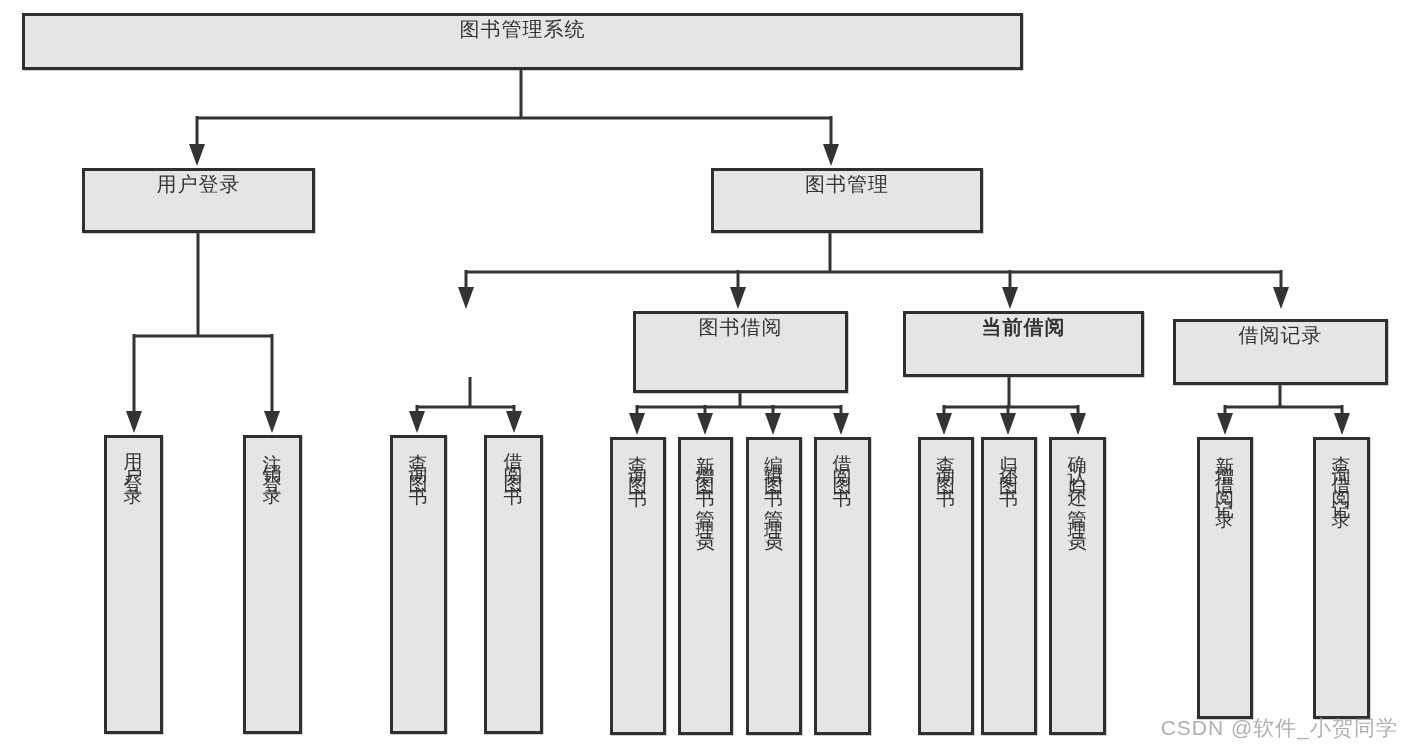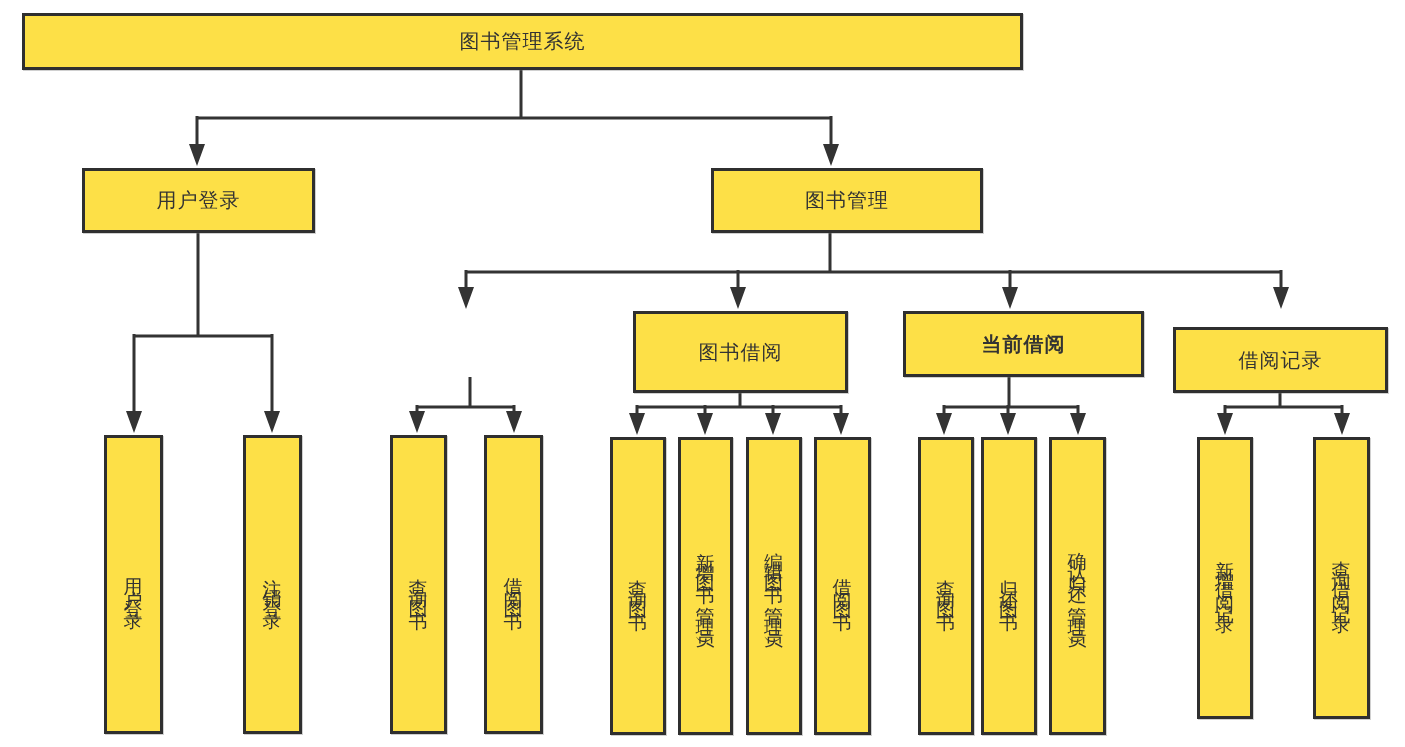--- a/index.html
+++ b/index.html
@@ -14,24 +14,23 @@
   }
   svg.connectors {
     position: absolute;
     left: 0; top: 0;
     width: 1405px; height: 747px;
     z-index: 1;
   }
   .box {
     position: absolute;
     box-sizing: border-box;
-    background: #fde047;
+    background: #e5e5e5;
     border: 3px solid #2f2f2f;
     display: flex;
-    align-items: center;
     justify-content: center;
     z-index: 2;
     box-shadow: 1px 1px 0 rgba(120,120,120,0.35);
   }
   .box-h span {
     font-size: 20px;
     letter-spacing: 1px;
     color: #333333;
     white-space: nowrap;
   }
@@ -90,21 +89,21 @@
   <div class="box box-h" style="left:711px; top:168px; width:272px; height:65px;">
     <span>图书管理</span>
   </div>
 
   <div class="box box-h" style="left:633px; top:311px; width:215px; height:82px;">
     <span>图书借阅</span>
   </div>
   <div class="box box-h" style="left:903px; top:311px; width:241px; height:66px;font-weight:bold;">
     <span>当前借阅</span>
   </div>
-  <div class="box box-h" style="left:1173px; top:327px; width:215px; height:66px;">
+  <div class="box box-h" style="left:1173px; top:319px; width:215px; height:66px;">
     <span>借阅记录</span>
   </div>
 
   <div class="box box-v" style="left:104px; top:435px; width:59px; height:299px;">
     <span>用户登录</span>
   </div>
   <div class="box box-v" style="left:243px; top:435px; width:59px; height:299px;">
     <span>注销登录</span>
   </div>
 
@@ -138,14 +137,15 @@
     <span>确认归还（管理员）</span>
   </div>
 
   <div class="box box-v" style="left:1197px; top:437px; width:56px; height:282px;">
     <span>新增借阅记录</span>
   </div>
   <div class="box box-v" style="left:1313px; top:437px; width:57px; height:282px;">
     <span>查询借阅记录</span>
   </div>
 
+  <div class="watermark">CSDN @软件_小贺同学</div>
 
 </div>
 
 </body></html>

